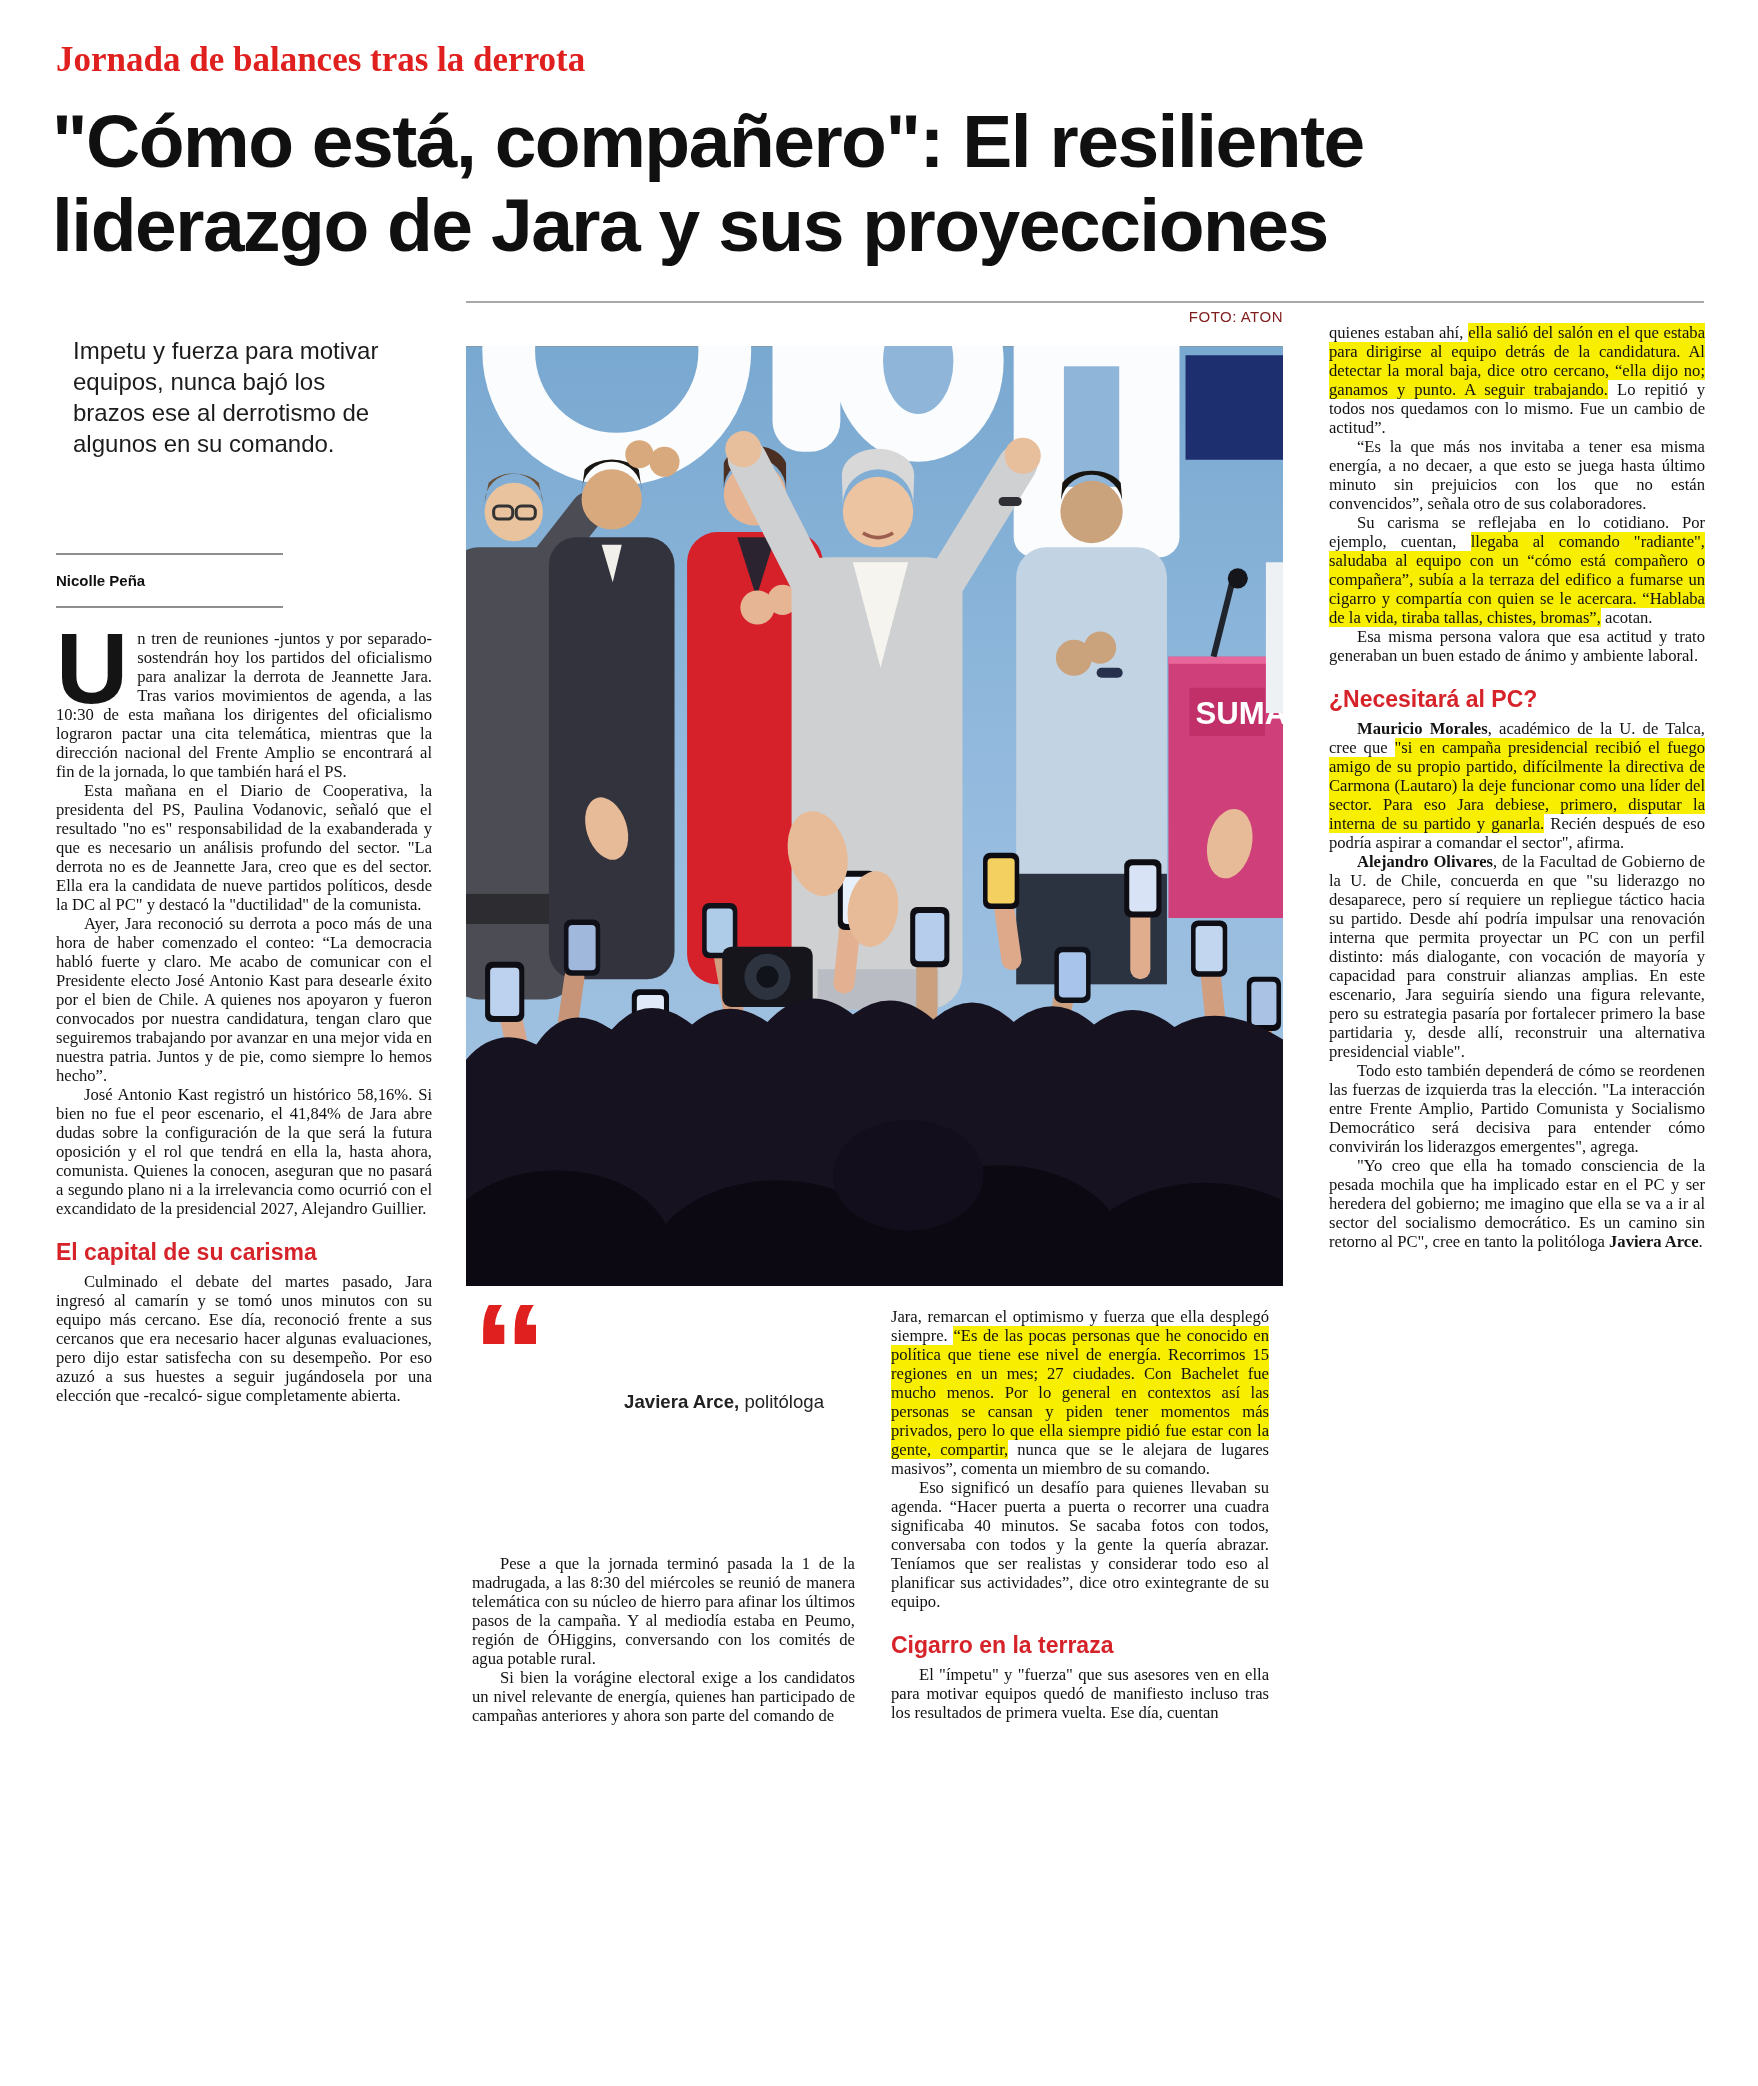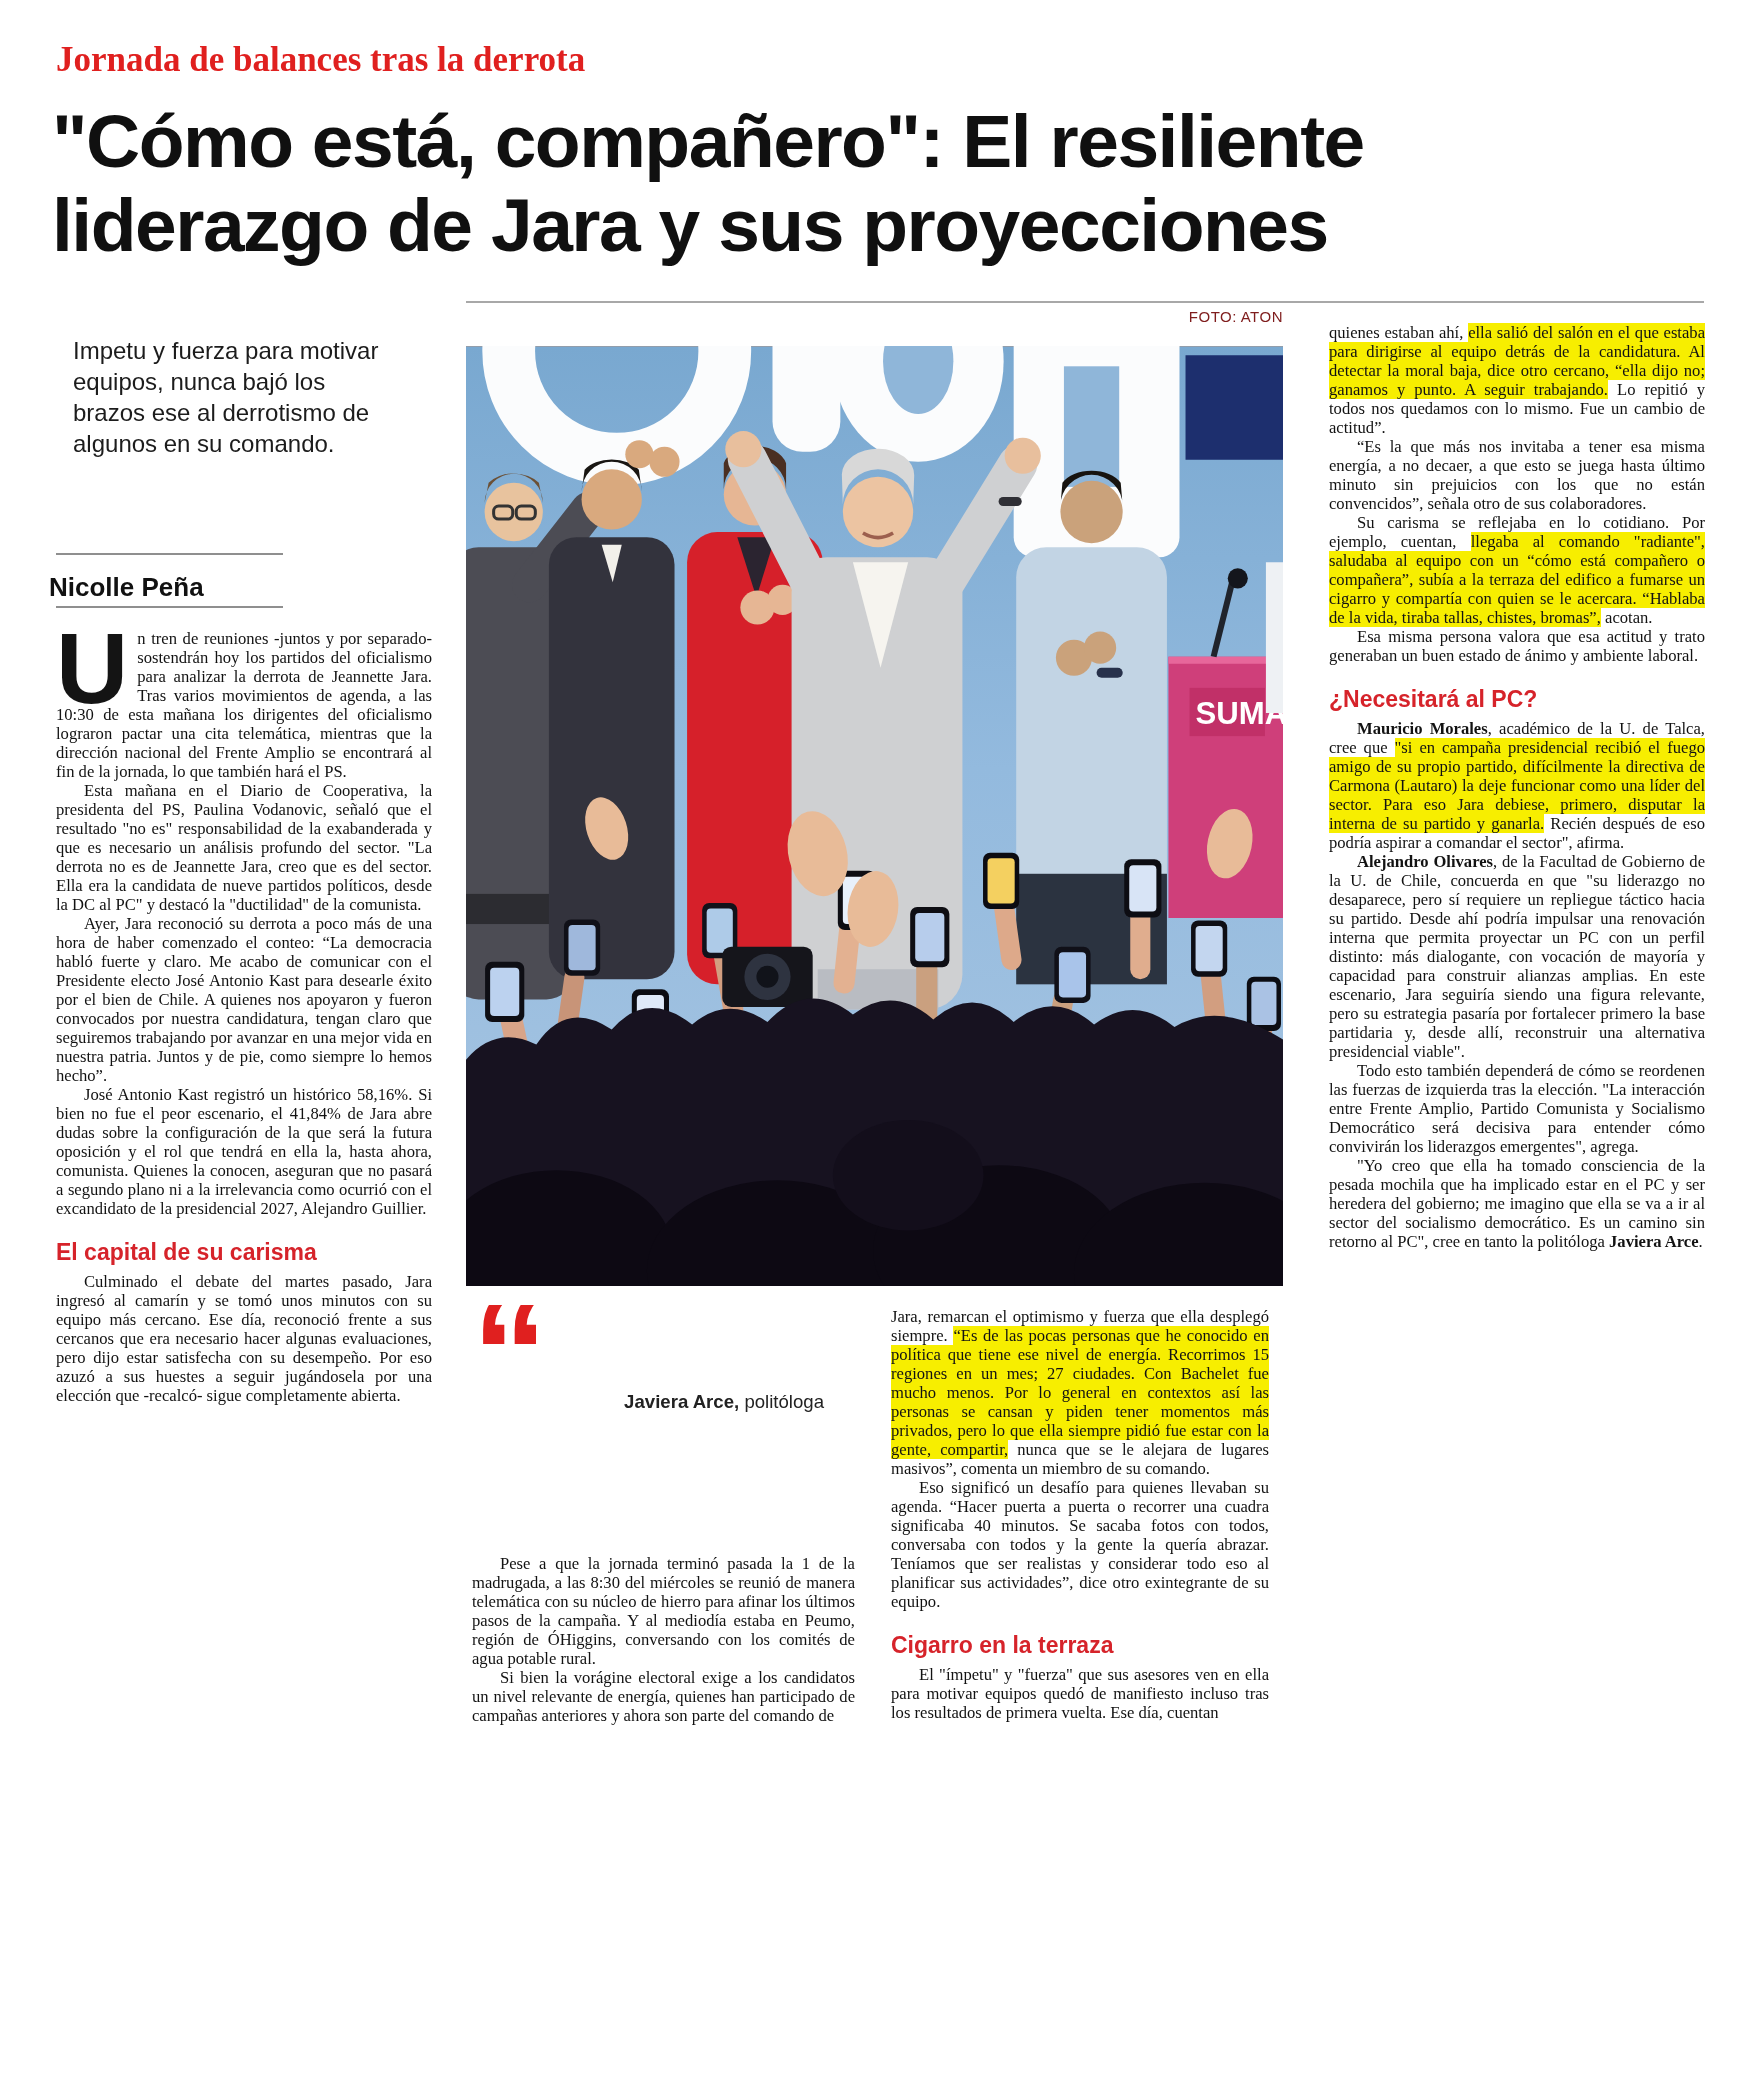--- a/index.html
+++ b/index.html
@@ -30,33 +30,33 @@
   
   .standfirst{
     left:56px;top:335px;width:307px;
     font-family:"Liberation Sans", sans-serif;
     font-size:24px;line-height:31px;color:#1c1c1c;margin-left:17px;
   }
   .rule{height:2px;background:#8f8f8f;}
   .rule-a{left:56px;top:553px;width:227px;}
   .rule-b{left:56px;top:606px;width:227px;}
   .byline{
-    left:49px;top:572px;
-    font-family:"Liberation Sans", sans-serif;
-    font-weight:bold;font-size:26px;color:#111;
+    left:56px;top:572px;
+    font-family:"Liberation Sans", sans-serif;
+    font-weight:bold;font-size:15px;color:#111;
   }
 
   
   .top-rule{left:466px;top:301px;width:1238px;height:1.5px;background:#a8a8a8;}
   .photo-credit{
     left:1032px;top:308px;width:251px;text-align:right;
     font-family:"Liberation Sans", sans-serif;
     font-size:15px;color:#7f1d1d;letter-spacing:0.5px;
   }
-  .photo-box{left:466px;top:346px;width:817px;height:940px;overflow:hidden;background:#f97316;}
+  .photo-box{left:466px;top:346px;width:817px;height:940px;overflow:hidden;background:#a16207;}
 
   
   .col{
     font-family:"Liberation Serif", serif;
     font-size:16.6px;line-height:19px;
     text-align:justify;color:#121212;
   }
   .col1{left:56px;top:629px;width:376px;}
   .col2{left:472px;top:1554px;width:383px;}
   .col3{left:891px;top:1307px;width:378px;}

